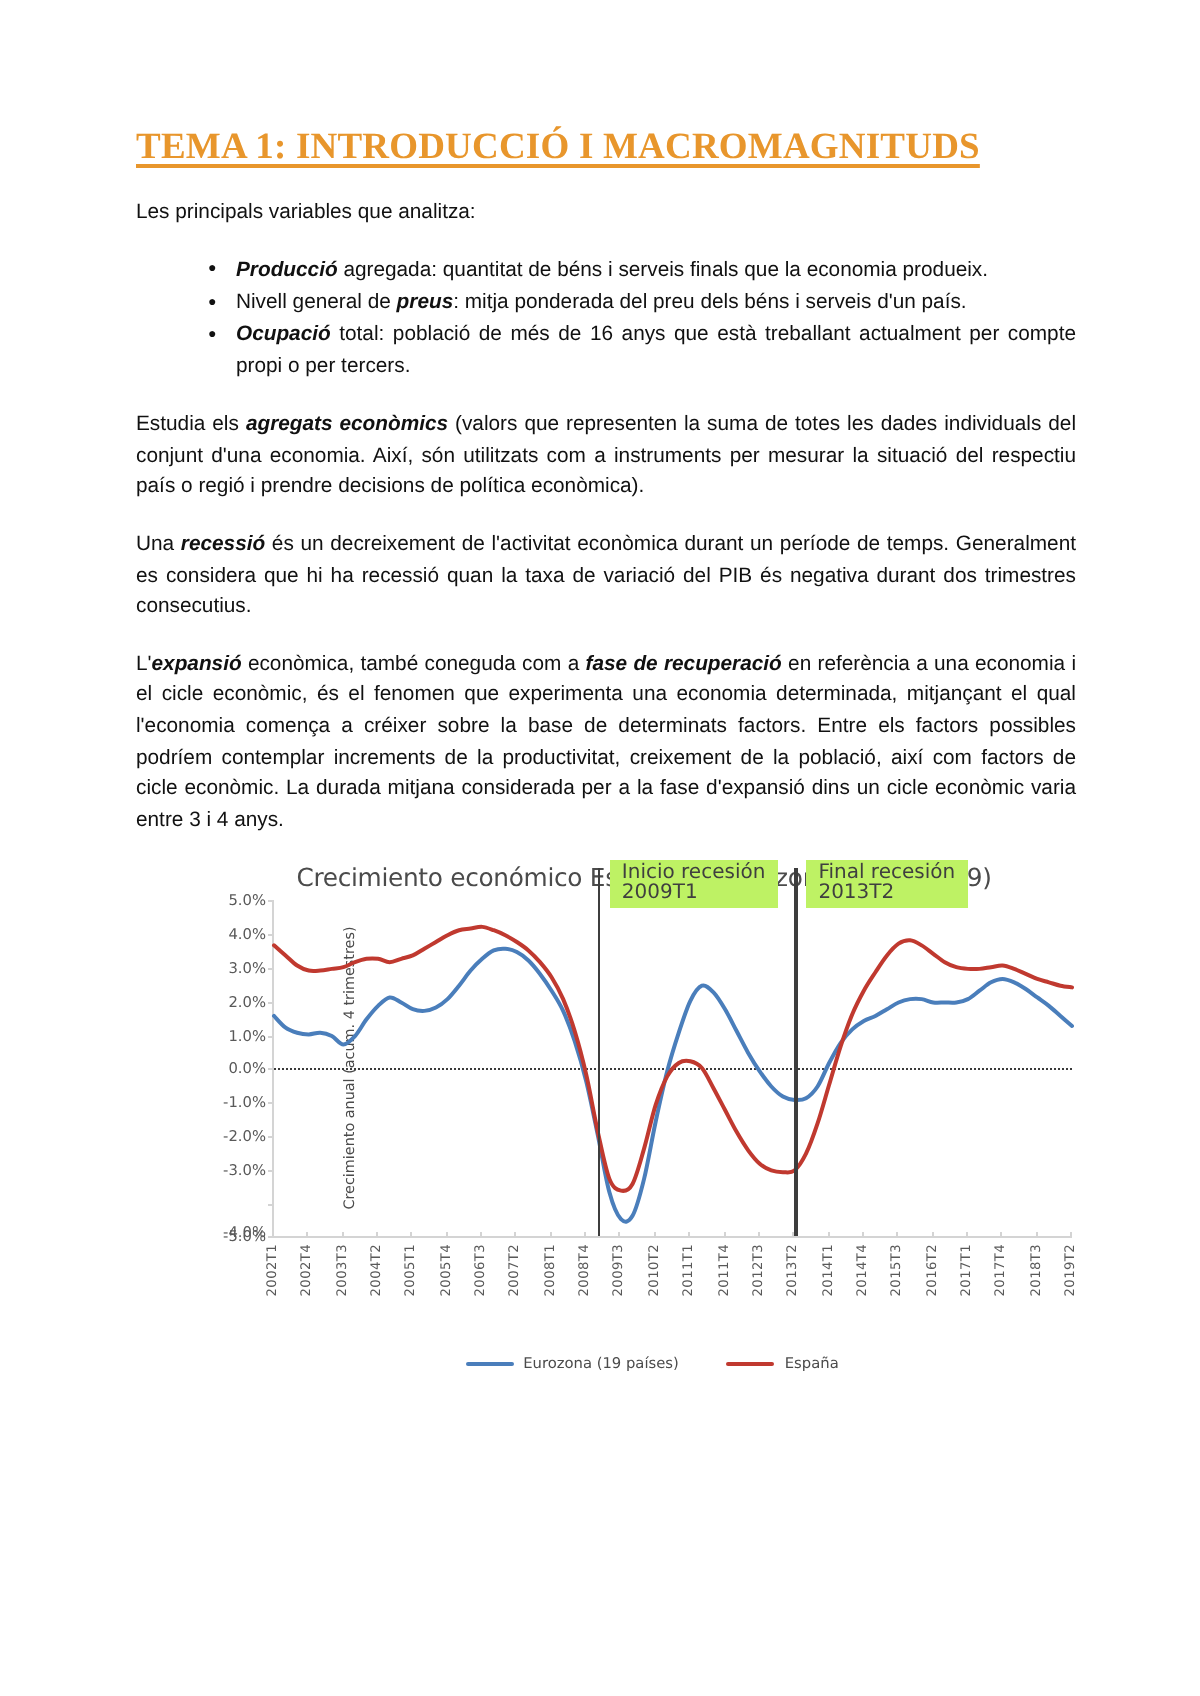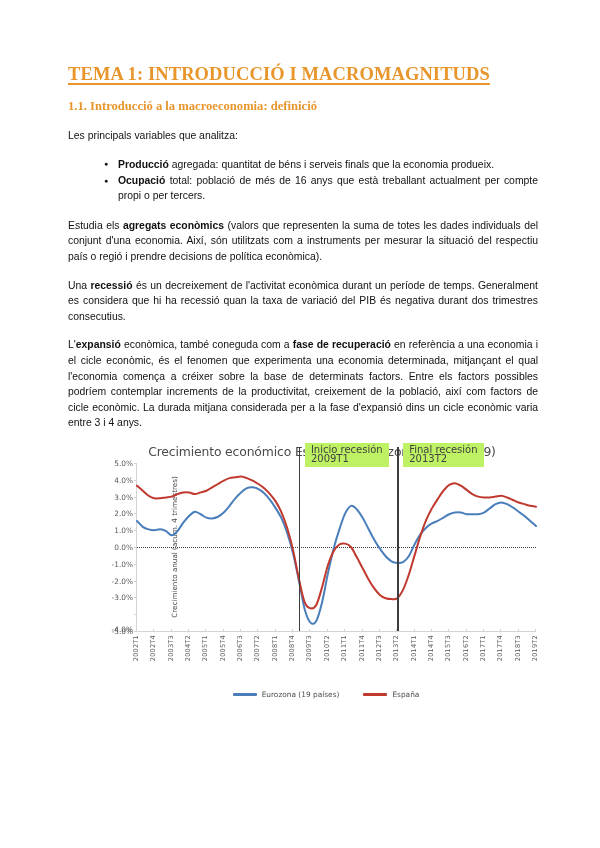--- a/index.html
+++ b/index.html
@@ -66,21 +66,21 @@
     color: #111;
   }
   ul.bullets li::before {
     content: "\25CF";
     position: absolute;
     left: 0;
     top: -0.5px;
     font-size: 7px;
     line-height: 16px;
   }
-  b, strong { font-weight: bold; }
+  b, strong { font-weight: bold; font-style: italic; }
 
   
   .chart-wrap {
     margin-top: 8px;
     width: 466px;
     margin-left: 10px;
     position: relative;
   }
   .chart-title {
     text-align: center;
@@ -208,27 +208,27 @@
   svg.lines { position: absolute; left: 0; top: 0; overflow: visible; }
 </style>
 </head>
 <body>
 
 <div class="page">
   <div class="content">
 
     <h1 class="doc-title">TEMA 1: INTRODUCCIÓ I MACROMAGNITUDS</h1>
 
-    <h2 class="sec-title">1.1. Introducció a la macroeconomia: definició</h2>
 
 
     <p class="para nj">Les principals variables que analitza:</p>
 
     <ul class="bullets">
       <li><b>Producció</b><span> agregada: quantitat de béns i serveis finals que la economia produeix.</span></li>
+      <li><span>Nivell general de </span><b>preus</b><span>: mitja ponderada del preu dels béns i serveis d'un país.</span></li>
       <li><b>Ocupació</b><span> total: població de més de 16 anys que està treballant actualment per compte propi o per tercers.</span></li>
     </ul>
 
     <p class="para"><span>Estudia els </span><b>agregats econòmics</b><span> (valors que representen la suma de totes les dades individuals del conjunt d'una economia. Així, són utilitzats com a instruments per mesurar la situació del respectiu país o regió i prendre decisions de política econòmica).</span></p>
 
 
     <p class="para"><span>Una </span><b>recessió</b><span> és un decreixement de l'activitat econòmica durant un període de temps. Generalment es considera que hi ha recessió quan la taxa de variació del PIB és negativa durant dos trimestres consecutius.</span></p>
 
     <p class="para"><span>L'</span><b>expansió</b><span> econòmica, també coneguda com a </span><b>fase de recuperació</b><span> en referència a una economia i el cicle econòmic, és el fenomen que experimenta una economia determinada, mitjançant el qual l'economia comença a créixer sobre la base de determinats factors. Entre els factors possibles podríem contemplar increments de la productivitat, creixement de la població, així com factors de cicle econòmic. La durada mitjana considerada per a la fase d'expansió dins un cicle econòmic varia entre 3 i 4 anys.</span></p>
 

